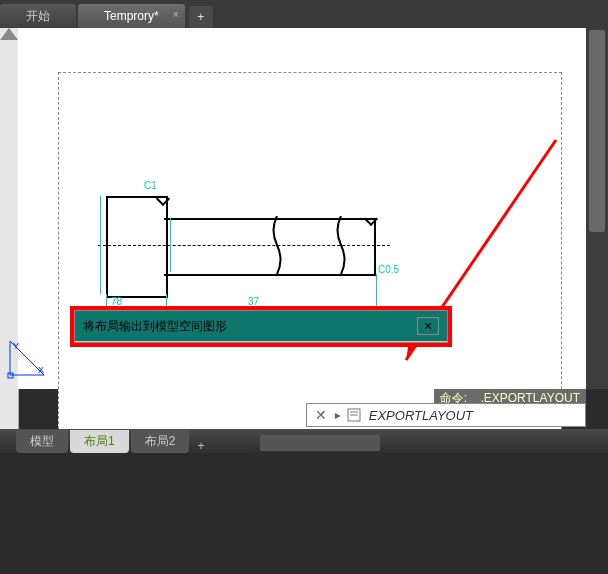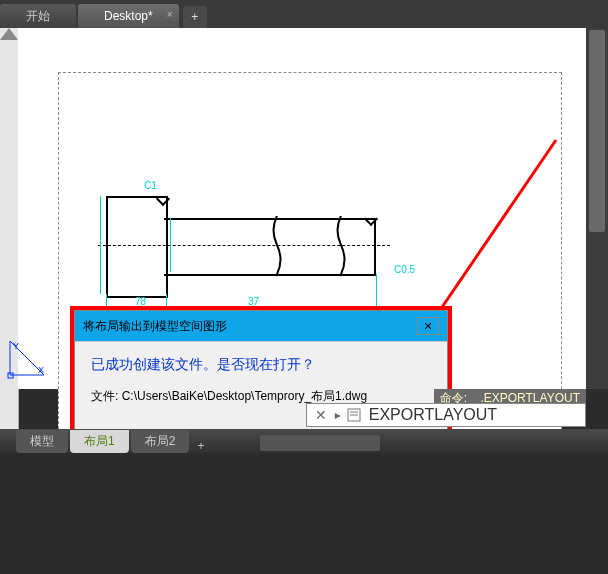--- a/index.html
+++ b/index.html
@@ -26,56 +26,56 @@
   .chamf{position:absolute;border-right:2px solid #000;border-bottom:2px solid #000;transform:rotate(45deg)}
   .wave{position:absolute;width:14px;height:58px;overflow:hidden}
   .wave svg{width:100%;height:100%}
   
   .arrow{position:absolute;left:368px;top:106px;width:180px;height:250px;pointer-events:none}
   
   .ucs{position:absolute;left:6px;bottom:74px;width:44px;height:44px}
   
   .dlg-wrap{position:absolute;left:70px;top:306px;width:374px;border:4px solid red}
   .dlg{background:#f0f0f0;border:1px solid #888}
-  .dlg-title{background:#0ea5e9;border-bottom:1px solid #ccc;padding:6px 8px;color:#000;display:flex;justify-content:space-between;align-items:center}
+  .dlg-title{background:#0f766e;border-bottom:1px solid #ccc;padding:6px 8px;color:#000;display:flex;justify-content:space-between;align-items:center}
   .dlg-title .close{border:1px solid #888;width:20px;height:16px;display:flex;align-items:center;justify-content:center;font-size:11px;color:#000}
   .dlg-body{padding:14px 16px 10px;color:#000}
   .dlg-q{color:#0033cc;font-size:14px;margin-bottom:14px}
   .dlg-path{font-size:12px;margin-bottom:16px}
   .dlg-btns{display:flex;justify-content:flex-end;gap:8px;padding:6px 10px 10px}
   .dlg-btn{min-width:68px;height:22px;border:1px solid #888;background:linear-gradient(#fefefe,#e4e4e4);display:flex;align-items:center;justify-content:center;color:#000;font-size:12px}
   .dlg-btn.primary{border:2px solid #1a6bc4}
   
   .cmdzone{position:absolute;left:18px;right:22px;bottom:24px;height:40px}
   .cmd1{position:absolute;right:0;top:0;height:18px;background:#6b6b6b;color:#fef9c3;padding:1px 6px;font-size:12px}
   .cmd2{position:absolute;right:0;top:18px;height:18px;background:#6b6b6b;color:#fff;padding:1px 6px;font-size:12px}
   .cmdline{position:absolute;left:288px;right:0;bottom:0;height:22px;background:#fff;border:1px solid #888;display:flex;align-items:center}
   .cmdline .xx{color:#666;margin:0 8px;font-size:14px}
   .cmdline .caret{color:#666;margin-right:6px}
   .cmdline .ico{width:14px;height:14px;margin-right:6px}
-  .cmdline input{border:none;outline:none;font-size:16px;flex:1;color:#333;}
+  .cmdline input{border:none;outline:none;font-size:13px;flex:1;color:#333;font-style:italic}
   
   .btabs{position:absolute;left:0;right:0;bottom:0;height:24px;background:linear-gradient(#4a4a4a,#2f2f2f);display:flex;align-items:flex-end;padding-left:16px;color:#ccc;font-size:12px}
   .btab{padding:3px 14px;border-radius:0 0 4px 4px;margin-right:2px}
   .btab.act{background:#d8d8d8;color:#4d7c0f}
   .btab.inact{background:#555}
   .btabplus{margin-left:6px;color:#bbb}
   .hscroll{position:absolute;left:260px;bottom:2px;height:16px;width:120px;background:#555;border-radius:2px}
 </style>
 </head>
 <body>
 
 <div id="stage">
 
   <div class="tabs">
     <div class="tab inact">
         <span>开始</span>
       </div>
     <div class="tab act">
-        <span>Desktop*</span>
+        <span>Temprory*</span>
         <span class="x">×</span>
       </div>
     <div class="tabadd">
         <span>+</span>
       </div>
   </div>
 
   <div class="vrule"></div>
   <div class="vtri"></div>
 
@@ -95,23 +95,23 @@
       <div class="chamf" style="left:268px;top:26px;width:8px;height:8px"></div>
 
       <div class="wave" style="left:172px;top:28px"><svg viewBox="0 0 14 58">
             <path d="M7 0 Q0 14 7 29 Q14 44 7 58" stroke="#000" fill="none" stroke-width="2"></path>
           </svg></div>
       <div class="wave" style="left:236px;top:28px"><svg viewBox="0 0 14 58">
             <path d="M7 0 Q0 14 7 29 Q14 44 7 58" stroke="#000" fill="none" stroke-width="2"></path>
           </svg></div>
 
       <span class="dim" style="left:46px;top:-8px">C1</span>
-      <span class="dim" style="left:296px;top:76px">C0.5</span>
+      <span class="dim" style="left:280px;top:76px">C0.5</span>
       <div class="dimline" style="left:8px;top:118px;width:60px;height:1px"></div>
-      <span class="dim" style="left:37px;top:108px">78</span>
+      <span class="dim" style="left:13px;top:108px">78</span>
       <div class="dimline" style="left:68px;top:118px;width:210px;height:1px"></div>
       <span class="dim" style="left:150px;top:108px">37</span>
       <div class="dimline" style="left:8px;top:132px;width:270px;height:1px"></div>
       <span class="dim" style="left:130px;top:122px">200</span>
       <div class="dimline" style="left:8px;top:106px;width:1px;height:28px"></div>
       <div class="dimline" style="left:68px;top:106px;width:1px;height:28px"></div>
       <div class="dimline" style="left:278px;top:86px;width:1px;height:48px"></div>
       <div class="dimline" style="left:2px;top:8px;width:1px;height:98px;background:#00d0d0"></div>
       <div class="dimline" style="left:72px;top:30px;width:1px;height:54px;background:#00d0d0"></div>
     </div>
@@ -130,24 +130,20 @@
   </svg>
 
   <div class="dlg-wrap">
     <div class="dlg">
       <div class="dlg-title">
         <span>将布局输出到模型空间图形</span>
         <span class="close">
             <span>✕</span>
           </span>
       </div>
-      <div class="dlg-body">
-        <div class="dlg-q">已成功创建该文件。是否现在打开？</div>
-        <div class="dlg-path">文件: C:\Users\BaiKe\Desktop\Temprory_布局1.dwg</div>
-      </div>
     </div>
   </div>
 
   <div class="cmdzone">
     <div class="cmd1">命令:  _ .EXPORTLAYOUT</div>
     <div class="cmd2">没有活动的模型空间视口。</div>
   </div>
   <div class="cmdline" style="position:absolute;left:306px;right:22px;bottom:26px">
     <span class="xx">✕</span>
     <span class="caret">▸</span>

